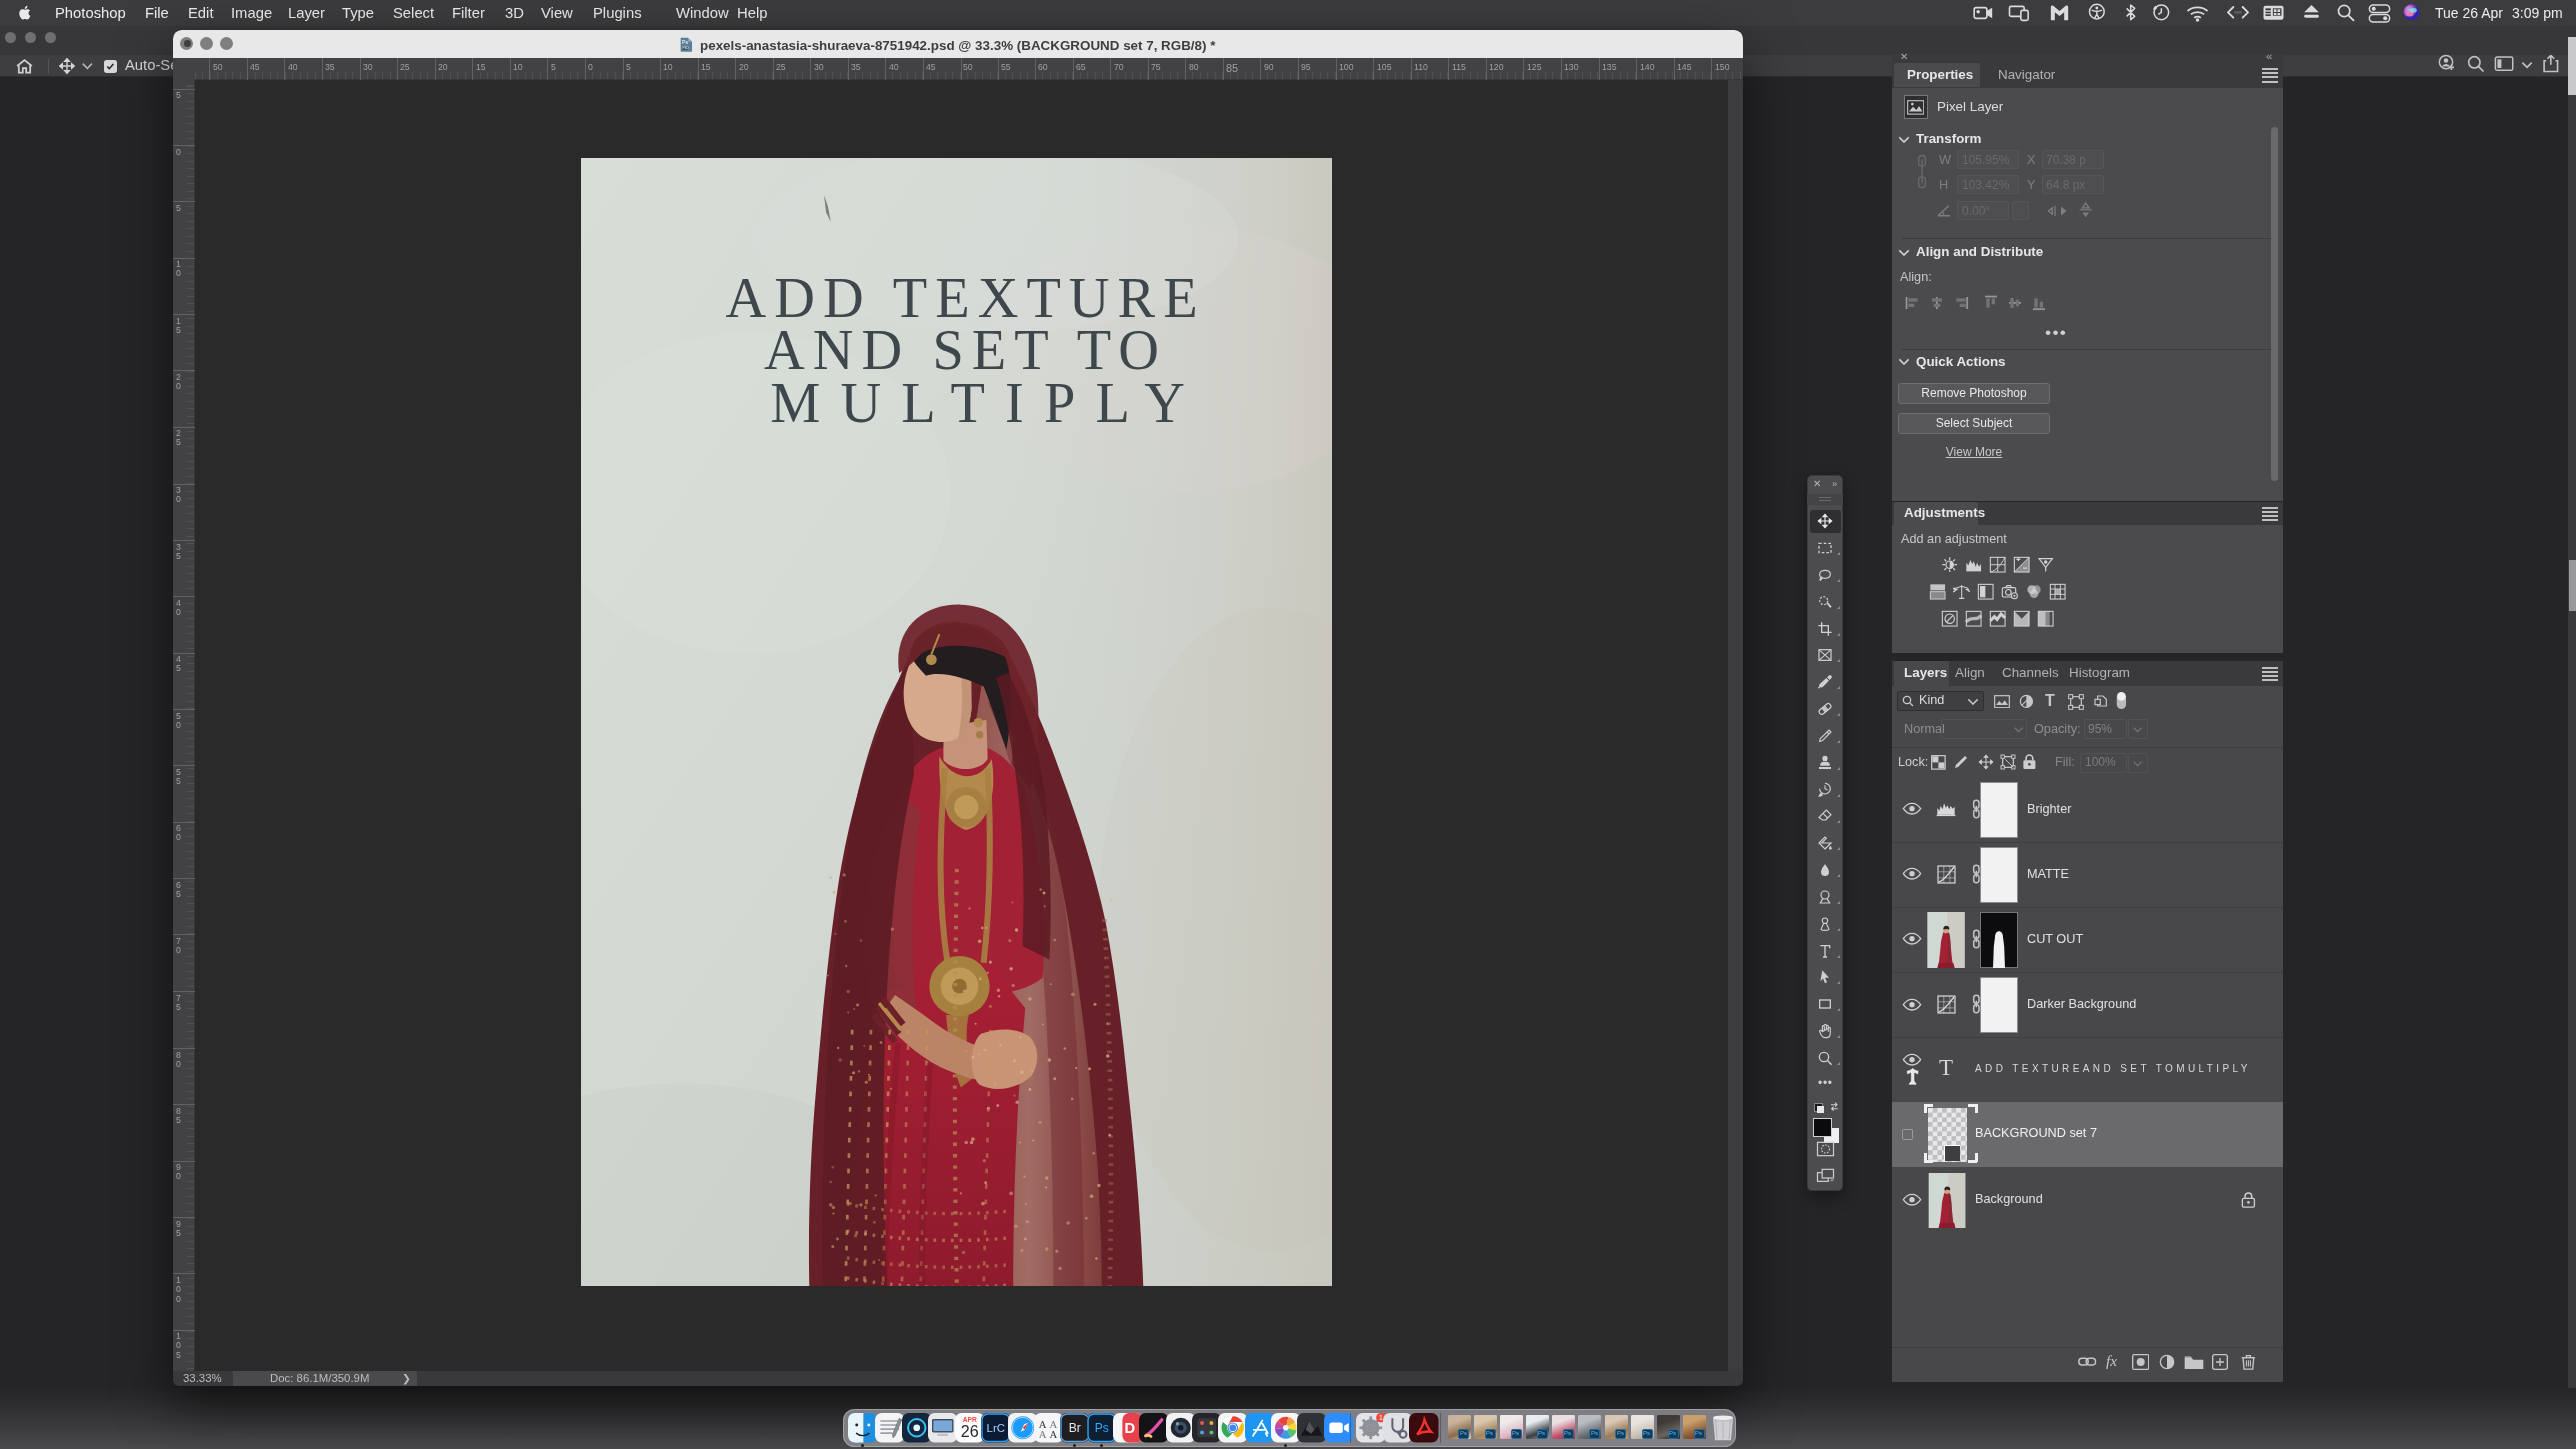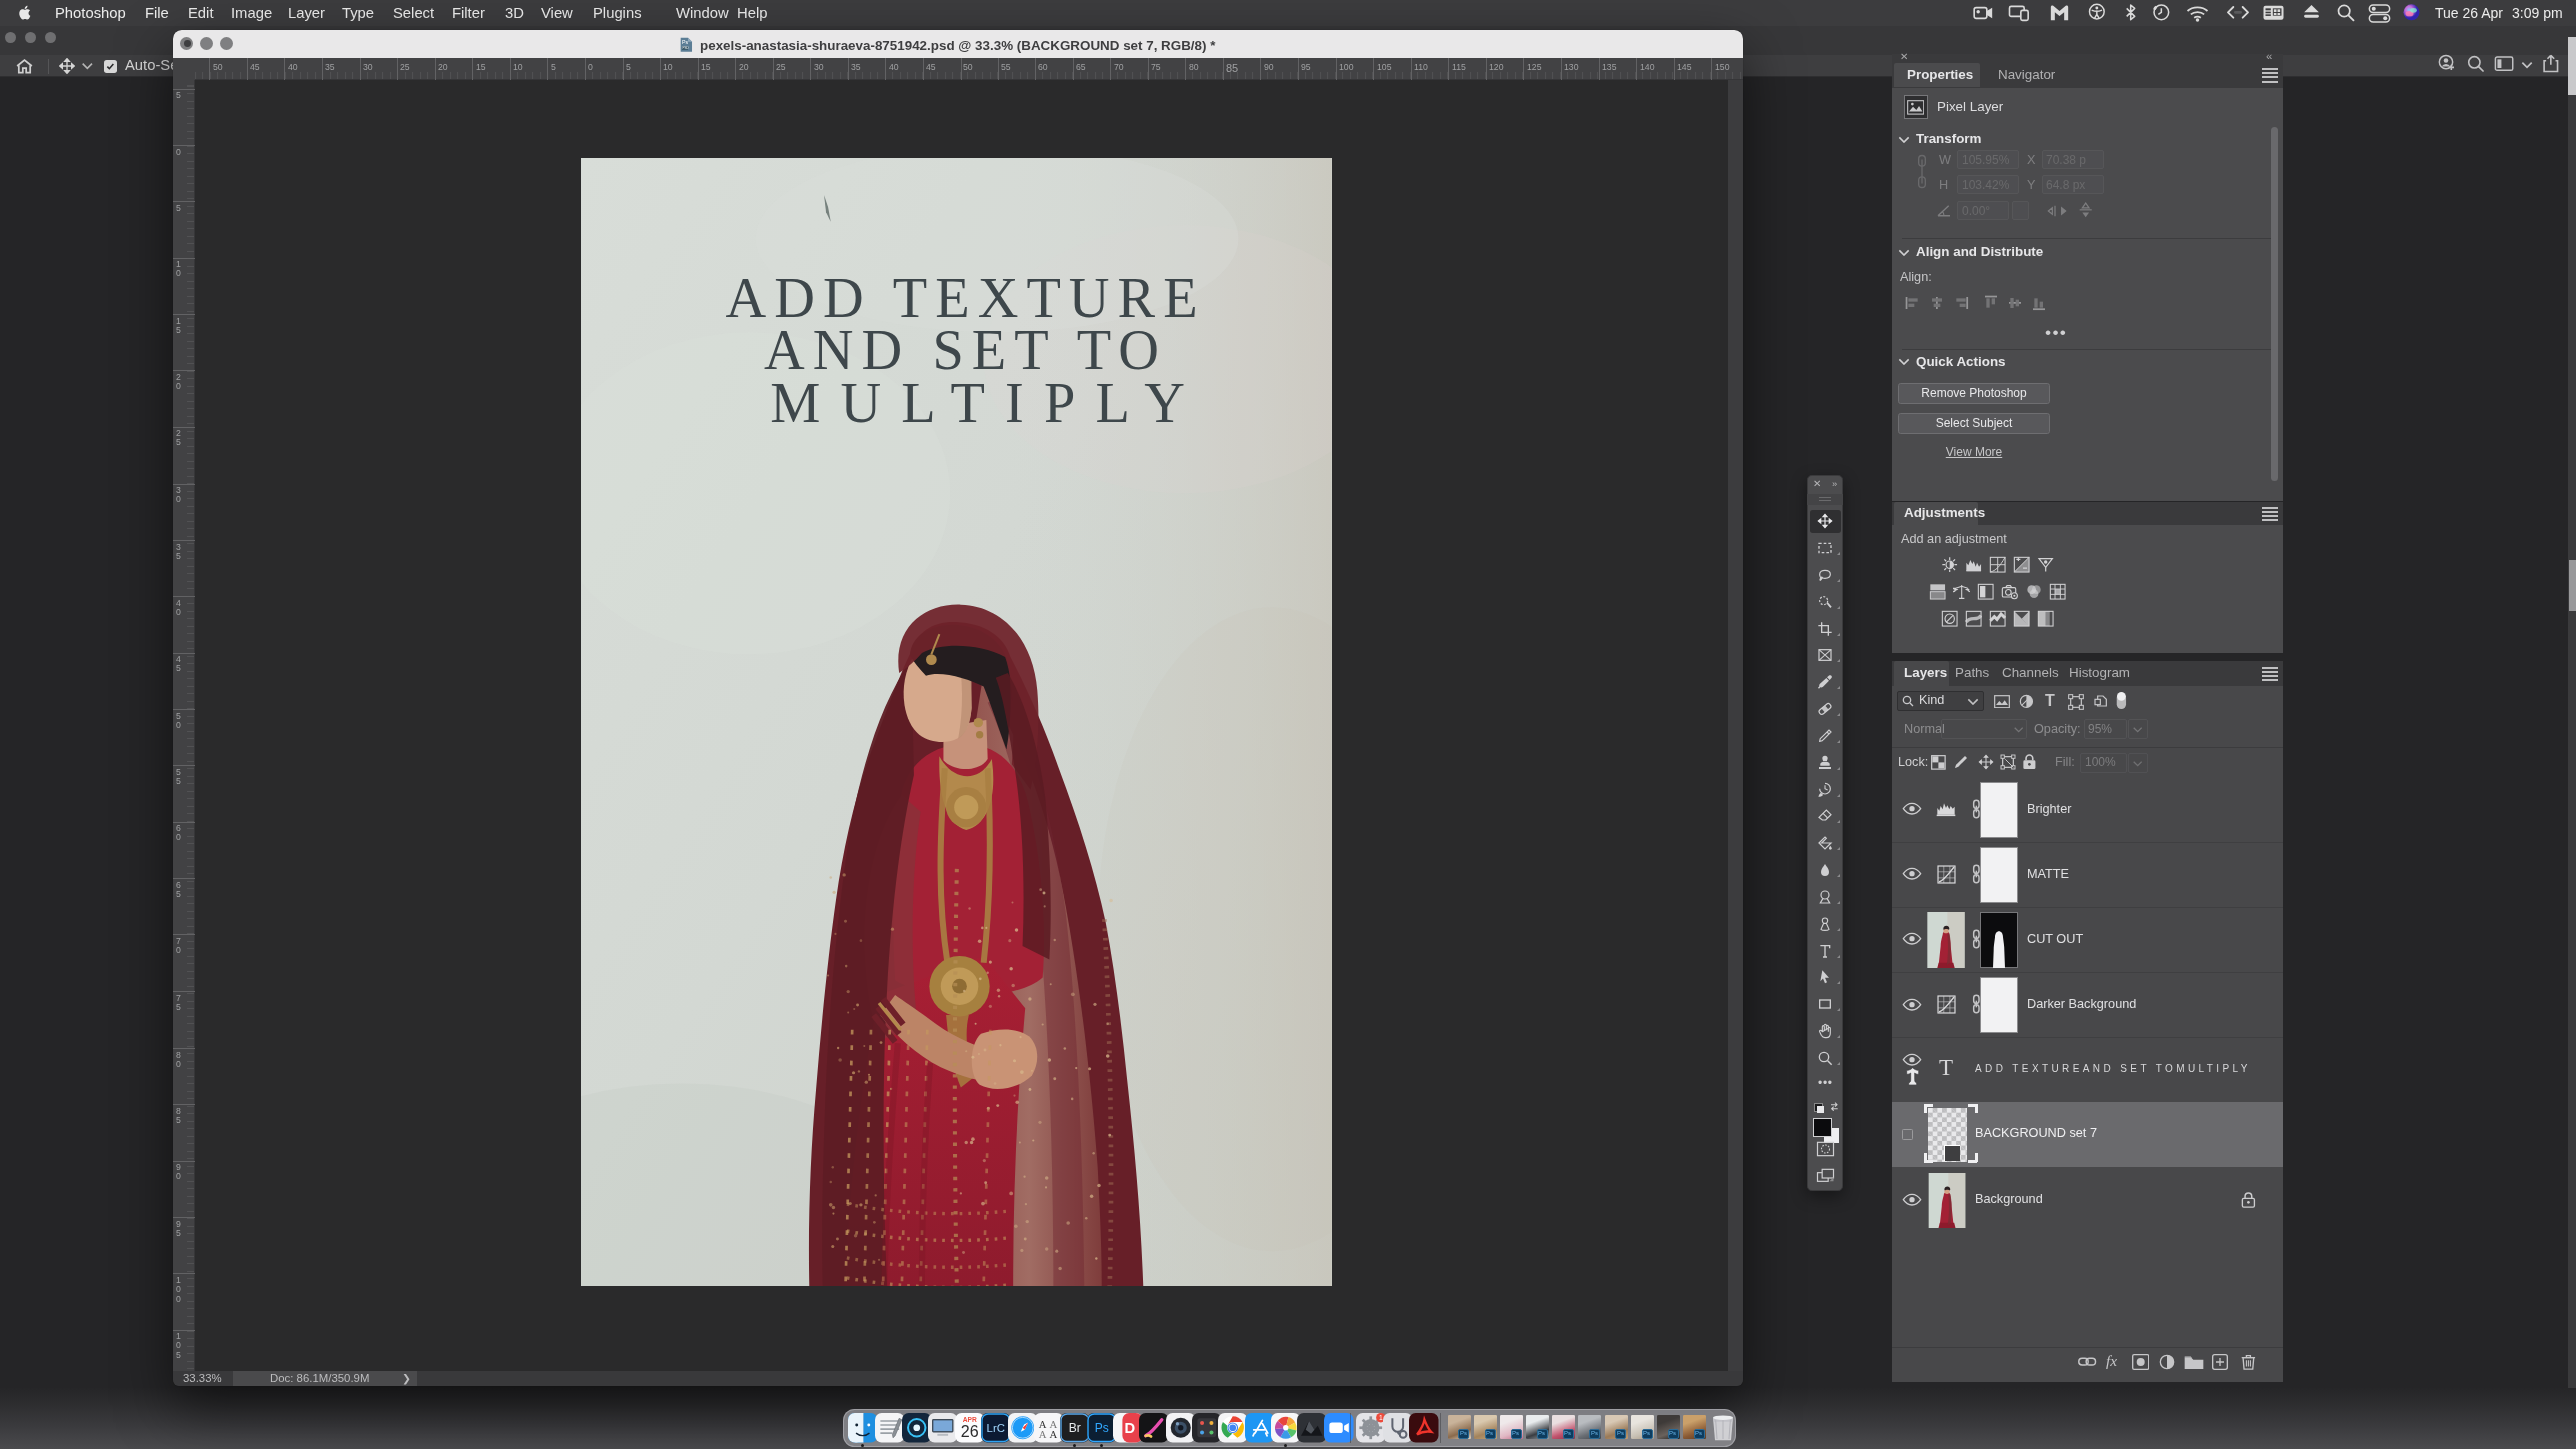--- a/index.html
+++ b/index.html
@@ -884,21 +884,21 @@
   </svg>
 <svg class="a" style="left:2037px;top:610px" width="17.4" height="17.4" viewBox="0 0 26 26">
     <rect x="2" y="2" width="22" height="22" fill="none" stroke="#d2d2d4" stroke-width="1.6"></rect>
     <path d="M2 2h11v22H2z" fill="#d2d2d4" opacity="0.85"></path>
     <path d="M13 2h6v22h-6z" fill="#d2d2d4" opacity="0.45"></path>
   </svg>
 <div class="a" style="left:1892px;top:661px;width:391px;height:721px;background:#48484a;"></div>
 <div class="a" style="left:1892px;top:661px;width:391px;height:25px;background:#3a3a3c;"></div>
 <div class="a" style="left:1894px;top:661px;width:55px;height:25px;background:#48484a;border-radius:2px 2px 0 0;"></div>
 <div class="a nosel" style="left:1904px;top:665px;font-size:13.4px;font-weight:700;color:#e6e6e8;">Layers</div>
-<div class="a nosel" style="left:1955px;top:665px;font-size:13.4px;color:#b2b2b4;">Paths</div>
+<div class="a nosel" style="left:1955px;top:665px;font-size:13.4px;color:#b2b2b4;">Align</div>
 <div class="a nosel" style="left:2002px;top:665px;font-size:13.4px;color:#b2b2b4;">Channels</div>
 <div class="a nosel" style="left:2069px;top:665px;font-size:13.4px;color:#b2b2b4;">Histogram</div>
 <div class="a" style="left:2262px;top:667px;width:16px;height:2px;background:#c0c0c2;"></div>
 <div class="a" style="left:2262px;top:671px;width:16px;height:2px;background:#c0c0c2;"></div>
 <div class="a" style="left:2262px;top:675px;width:16px;height:2px;background:#c0c0c2;"></div>
 <div class="a" style="left:2262px;top:679px;width:16px;height:2px;background:#c0c0c2;"></div>
 <div class="a" style="left:1897px;top:691px;width:87px;height:20px;background:#3f3f41;border:0.7px solid #2f2f31;border-radius:2px;box-sizing:border-box;"></div>
 <svg class="a" style="left:1902px;top:695px" width="12" height="12" viewBox="0 0 18 18">
     <circle cx="7.5" cy="7.5" r="5.5" fill="none" stroke="#c8c8ca" stroke-width="2"></circle>
     <path d="M12 12l4.5 4.5" stroke="#c8c8ca" stroke-width="2"></path>

